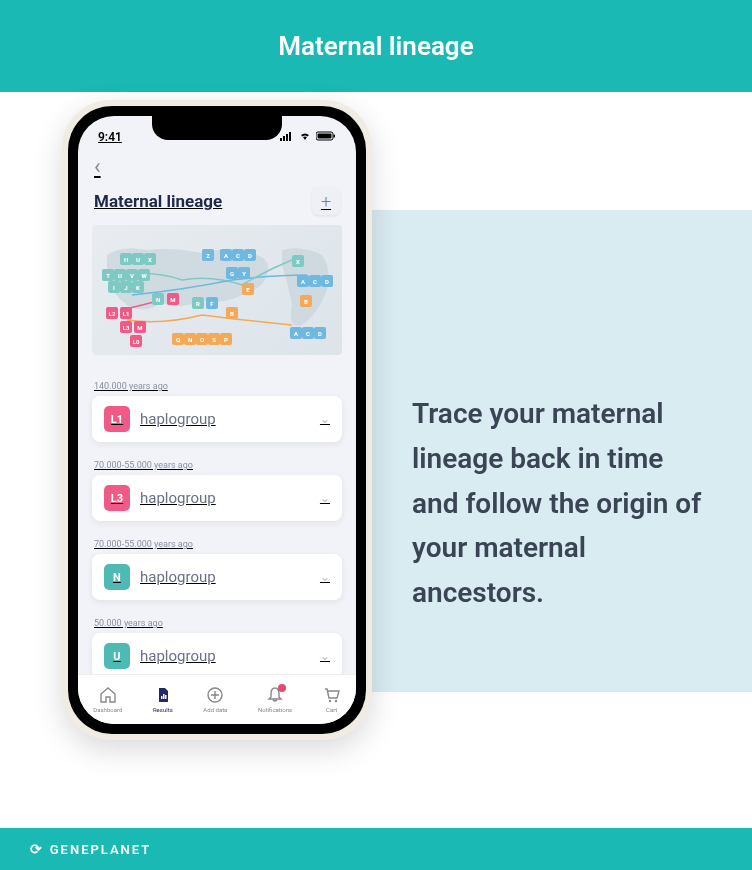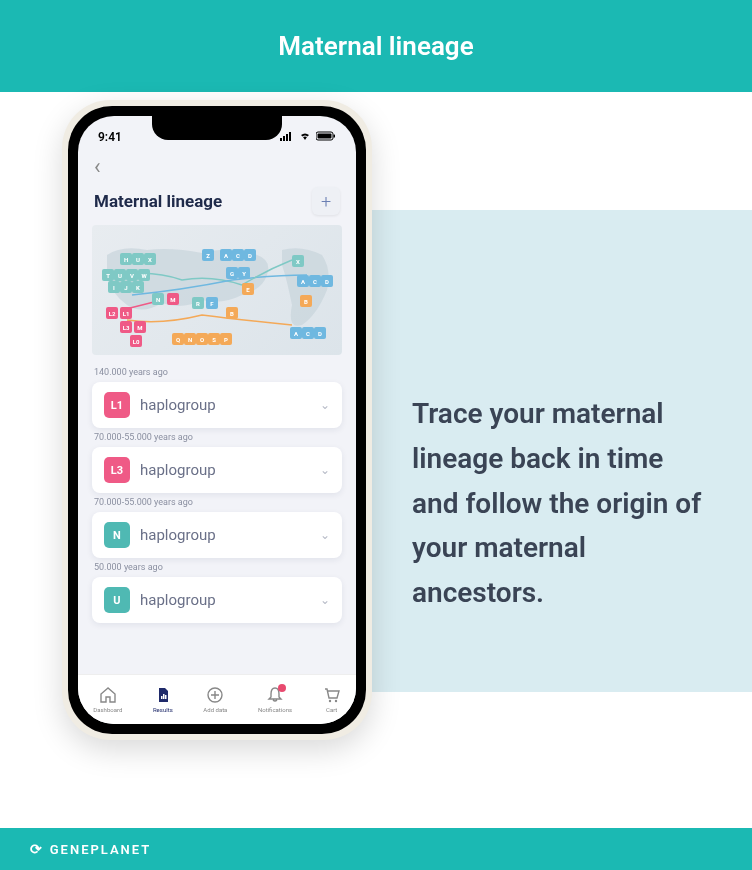--- a/index.html
+++ b/index.html
@@ -5,40 +5,40 @@
 * { margin: 0; padding: 0; box-sizing: border-box; font-family: -apple-system, BlinkMacSystemFont, "Segoe UI", Roboto, sans-serif; }
 body { width: 752px; height: 870px; background: #fff; position: relative; overflow: hidden; }
 
 .header-band { background: #1bb9b3; height: 92px; display: flex; align-items: center; justify-content: center; }
 .header-title { color: #fff; font-size: 26px; font-weight: 600; }
 
 .content-area { position: relative; height: 736px; }
 .bg-panel { position: absolute; left: 300px; top: 118px; right: 0; height: 482px; background: #d9ecf1; }
 .marketing-text { position: absolute; left: 412px; top: 300px; width: 300px; color: #3a4455; font-size: 28px; font-weight: 600; line-height: 1.6; }
 
-.phone { position: absolute; left: 62px; top: 8px; width: 310px; height: 640px; background: #f0ece3; border-radius: 48px; padding: 6px; box-shadow: 0 10px 30px rgba(0,0,0,0.15); }
+.phone { position: absolute; left: 62px; top: 8px; width: 310px; height: 640px; background: #f0ece3; border-radius: 48px; padding: 6px; box-shadow: 0 10px 30px rgba(0,0,0,0.15); text-decoration: underline; }
 .phone-inner { background: #000; border-radius: 44px; padding: 10px; width: 100%; height: 100%; }
 .screen { background: #f2f3f8; border-radius: 36px; width: 100%; height: 100%; position: relative; overflow: hidden; }
 
 .notch { position: absolute; top: 0; left: 50%; transform: translateX(-50%); width: 130px; height: 24px; background: #000; border-bottom-left-radius: 16px; border-bottom-right-radius: 16px; z-index: 10; }
 .status-bar { display: flex; justify-content: space-between; align-items: center; padding: 10px 20px 0; height: 32px; font-size: 12px; font-weight: 600; color: #000; }
 .status-right { display: flex; gap: 4px; align-items: center; }
 
 .nav-row { display: flex; justify-content: space-between; align-items: center; padding: 6px 16px 0; }
 .back-chevron { font-size: 22px; color: #888; }
 .title-row { display: flex; justify-content: space-between; align-items: center; padding: 8px 16px 10px; }
 .page-title { font-size: 17px; font-weight: 700; color: #1f2a4a; }
 .add-btn { width: 28px; height: 28px; border-radius: 6px; background: #eef0f5; color: #6b7fb3; display: flex; align-items: center; justify-content: center; font-size: 18px; font-weight: 300; box-shadow: 0 1px 3px rgba(0,0,0,0.08); }
 
 .map-area { margin: 0 14px; height: 130px; position: relative; background: linear-gradient(135deg, #e8ecf0 0%, #dce4ea 100%); border-radius: 4px; overflow: hidden; }
 .map-svg { position: absolute; inset: 0; }
 .map-badge { position: absolute; width: 12px; height: 12px; border-radius: 2px; color: #fff; font-size: 6px; font-weight: 700; display: flex; align-items: center; justify-content: center; }
 
 .list-area { padding: 8px 14px 0; }
-.time-label { font-size: 9px; color: #8a8fa0; margin: 4px 2px 5px; }
+.time-label { font-size: 9px; color: #8a8fa0; margin: 18px 2px 5px; }
 .haplo-card { background: #fff; border-radius: 8px; padding: 10px 12px; display: flex; align-items: center; gap: 10px; box-shadow: 0 2px 6px rgba(30,40,80,0.08); }
 .haplo-badge { width: 26px; height: 26px; border-radius: 5px; color: #fff; font-size: 11px; font-weight: 700; display: flex; align-items: center; justify-content: center; }
 .haplo-label { font-size: 15px; color: #6a7088; flex: 1; }
 .haplo-chevron { color: #b8bcc8; font-size: 12px; }
 
 .tab-bar { position: absolute; bottom: 0; left: 0; right: 0; height: 50px; background: #fff; display: flex; justify-content: space-around; align-items: center; border-top: 1px solid #eee; }
 .tab-item { display: flex; flex-direction: column; align-items: center; gap: 2px; font-size: 6px; color: #888; }
 .tab-item.active { color: #1f2a6a; }
 .tab-icon { width: 18px; height: 18px; display: flex; align-items: center; justify-content: center; }
 .notif-dot { position: absolute; top: -2px; right: -2px; width: 8px; height: 8px; background: #e84a6f; border-radius: 50%; }

